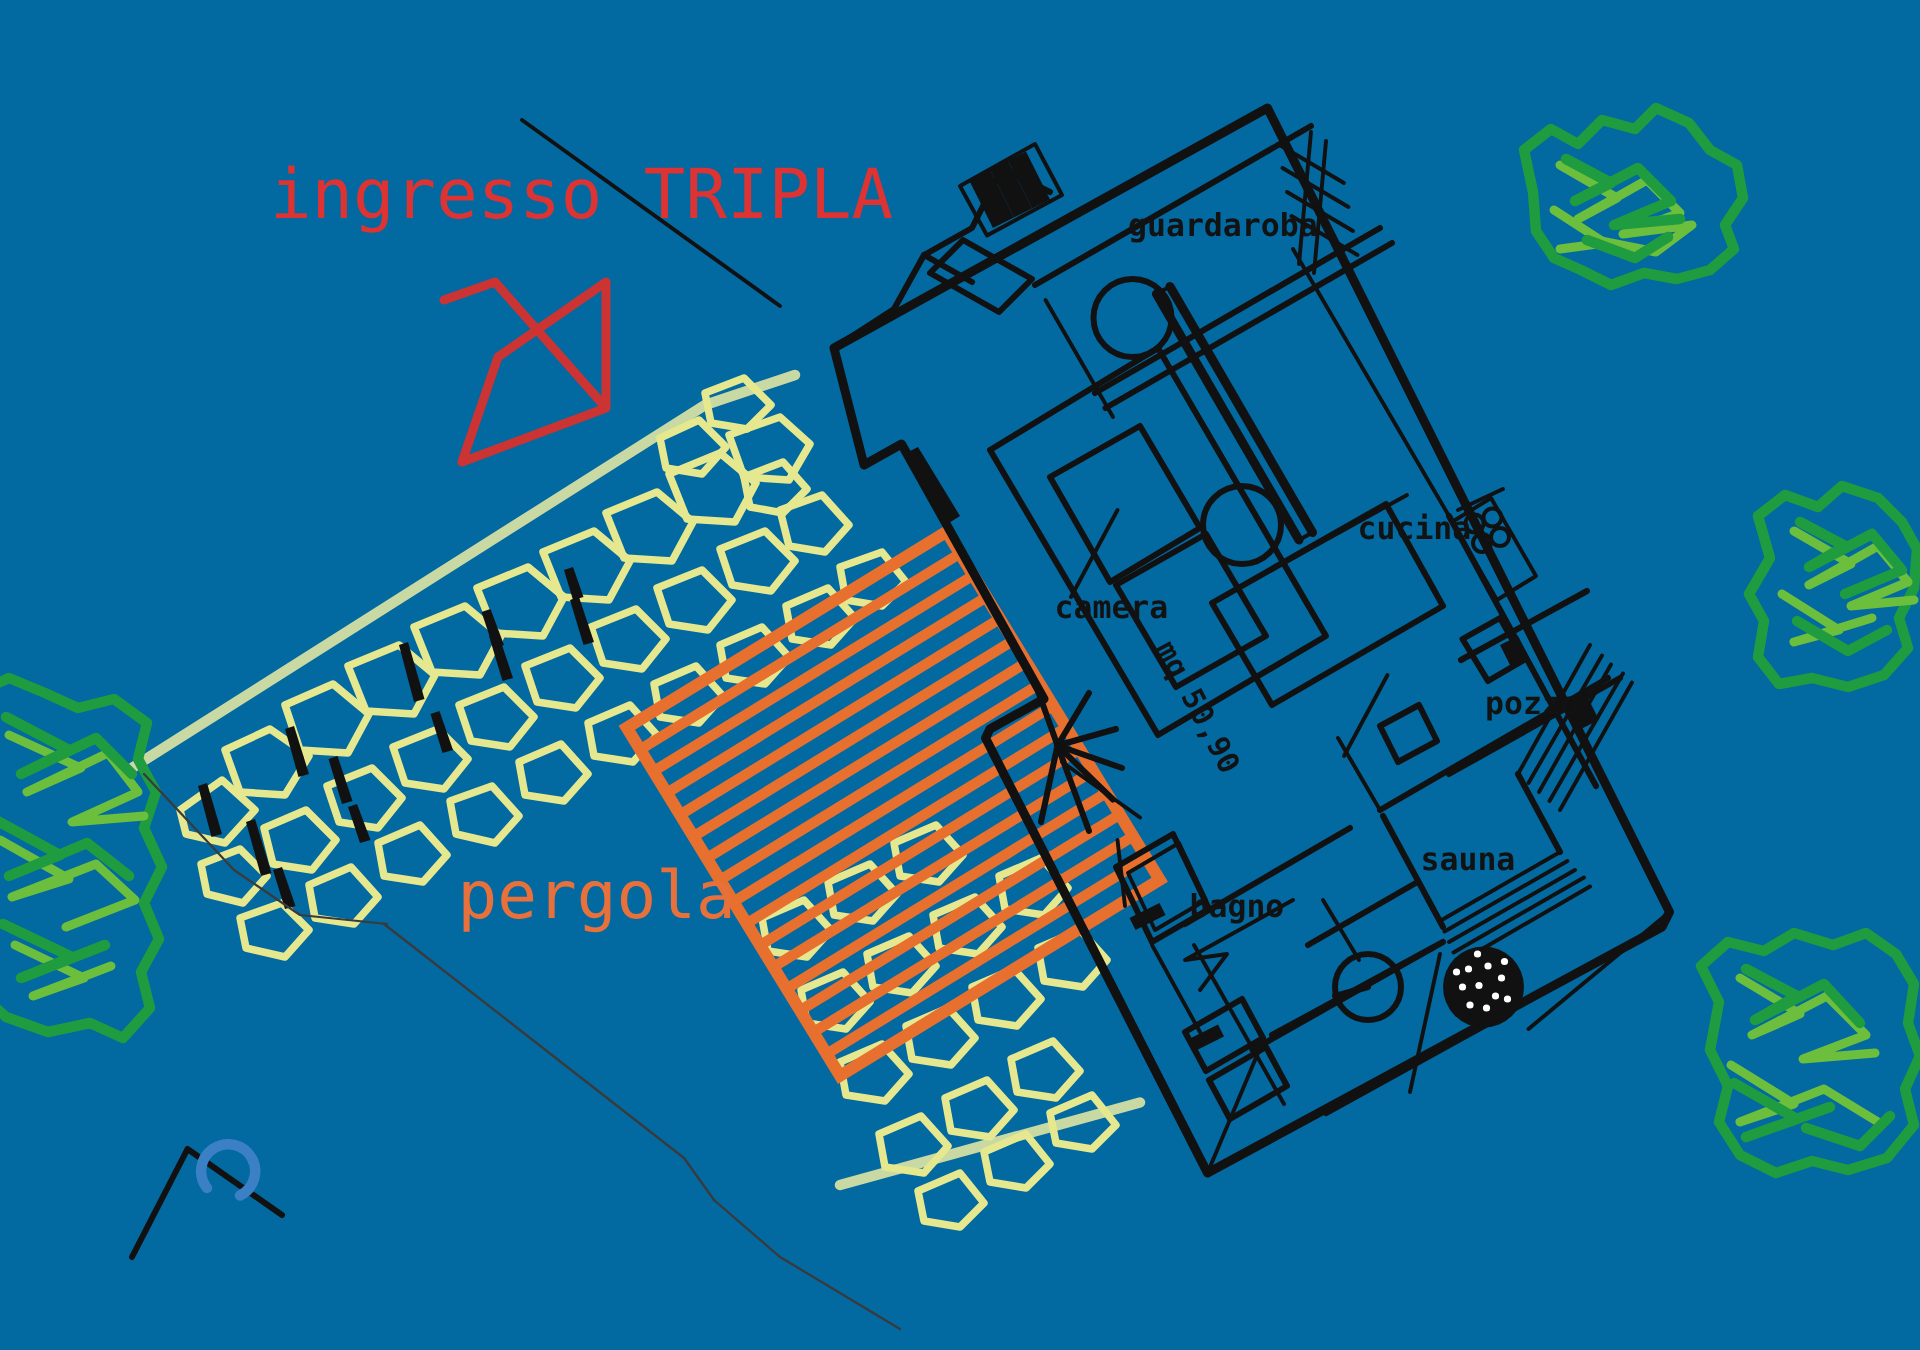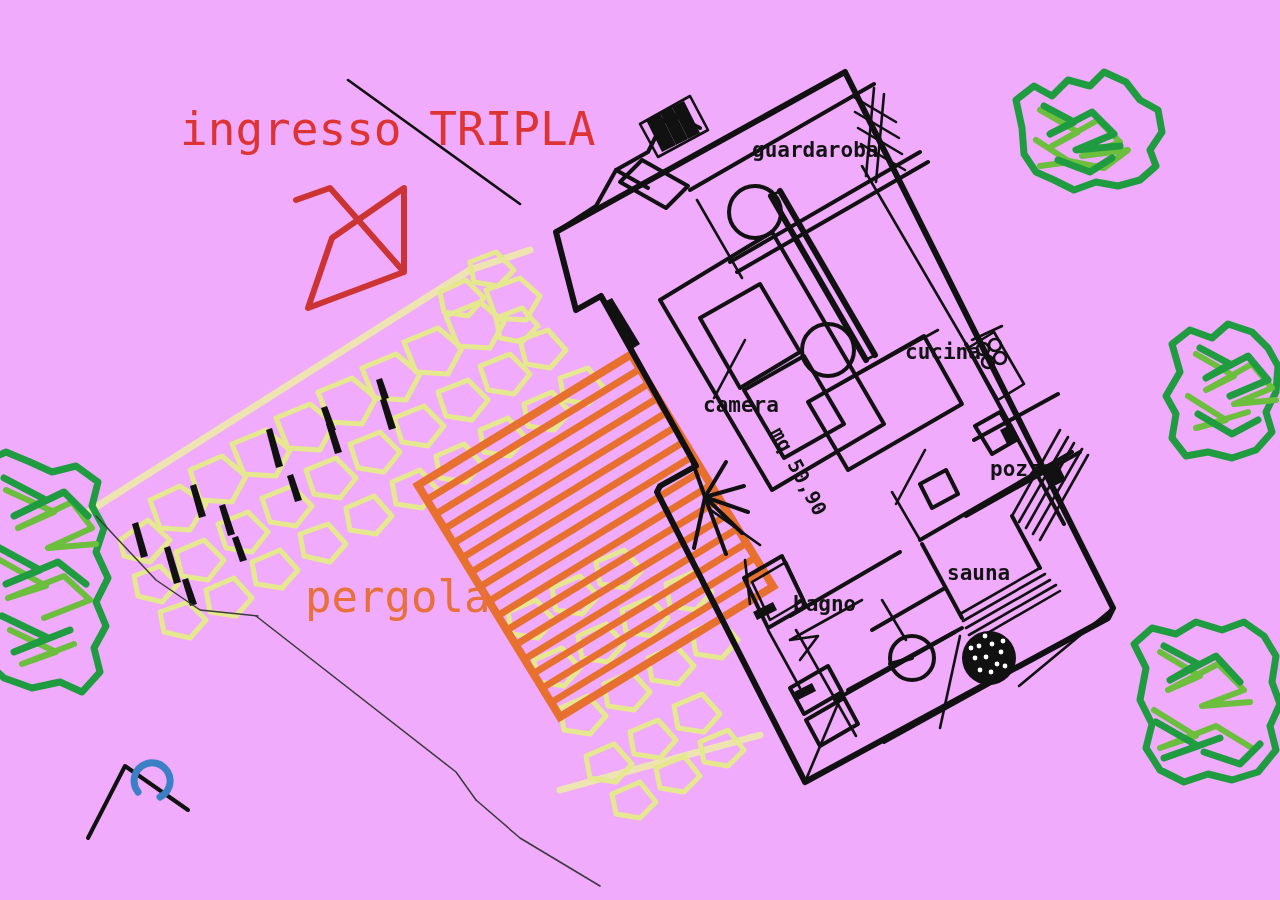--- a/index.html
+++ b/index.html
@@ -10,21 +10,21 @@
   body {
     width: 1280px;
     height: 900px;
     overflow: hidden;
     font-family: "DejaVu Sans Mono", "Liberation Mono", monospace;
   }
   #plan-root {
     position: relative;
     width: 1280px;
     height: 900px;
-    background: #f0abfc;
+    background: #0369a1;
   }
   #plan-svg {
     position: absolute;
     left: 0;
     top: 0;
     width: 1280px;
     height: 900px;
     display: block;
   }
   .room-label {

